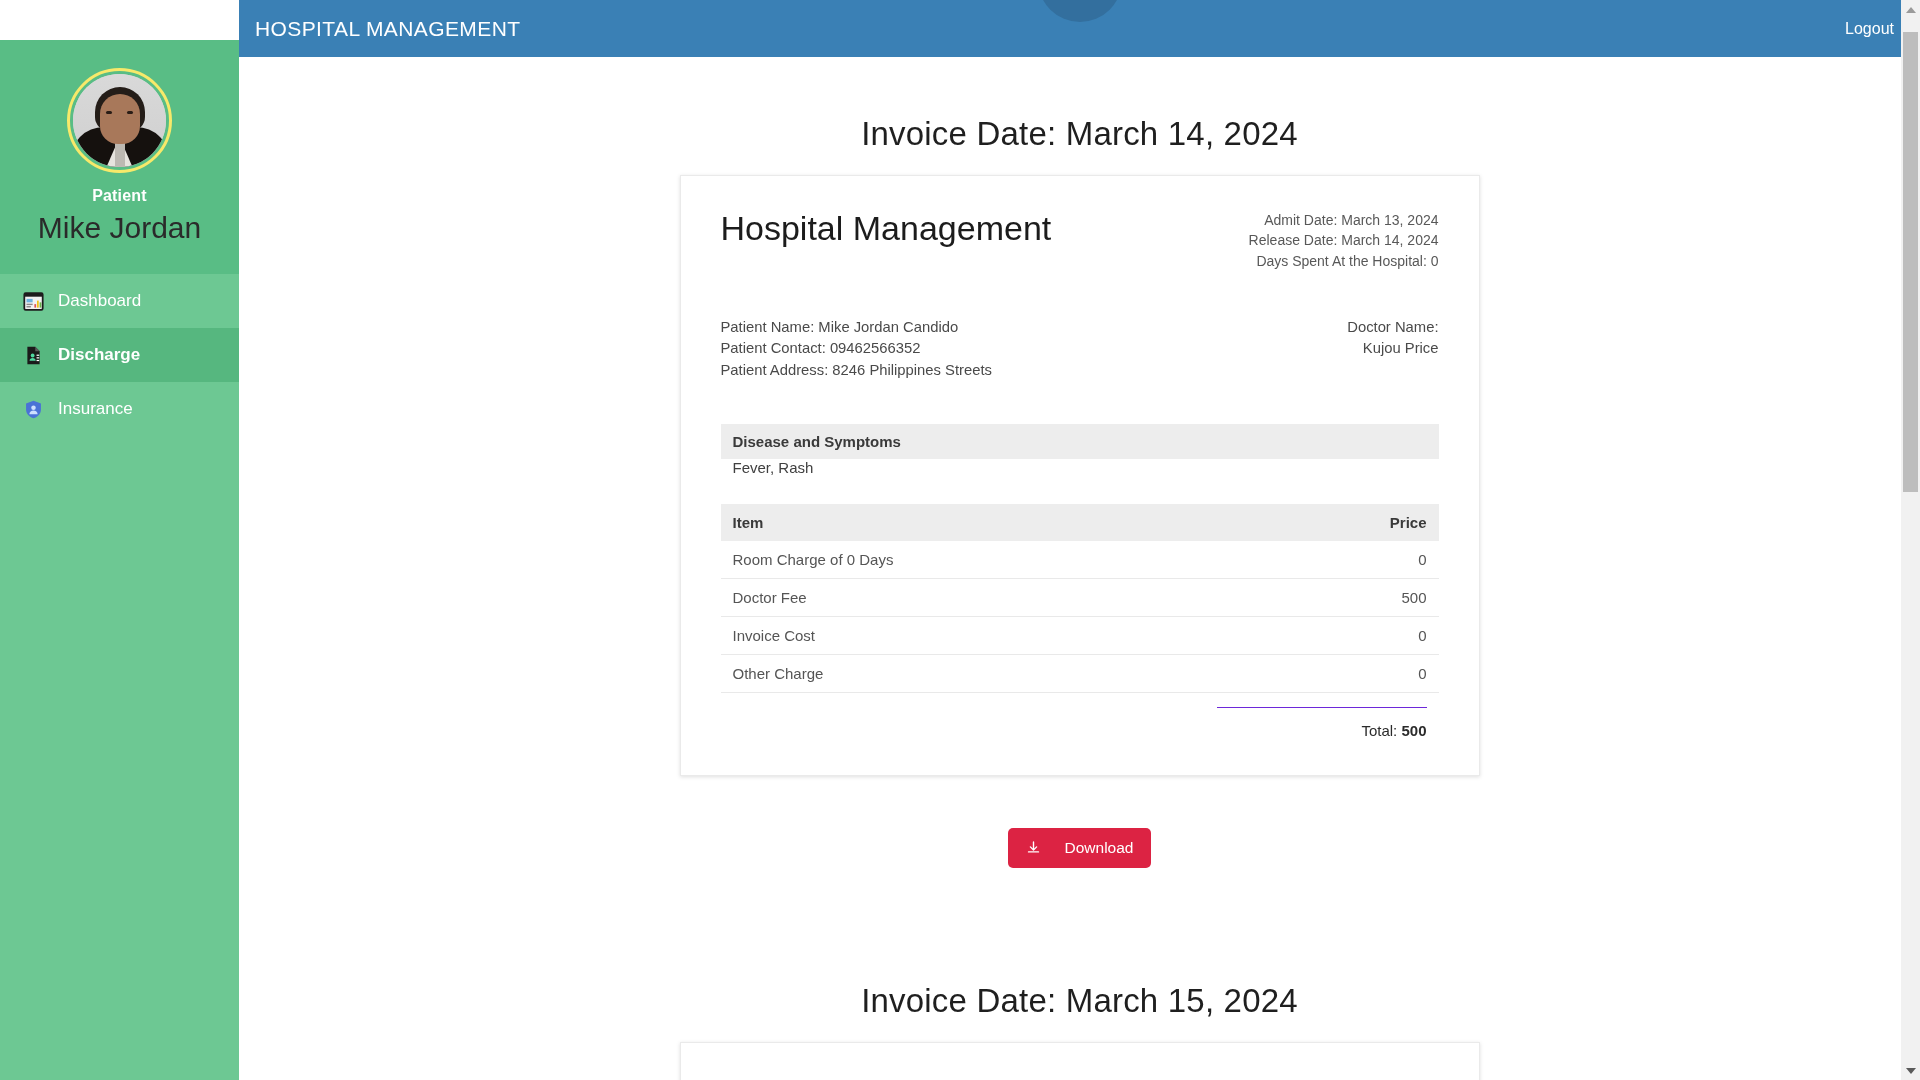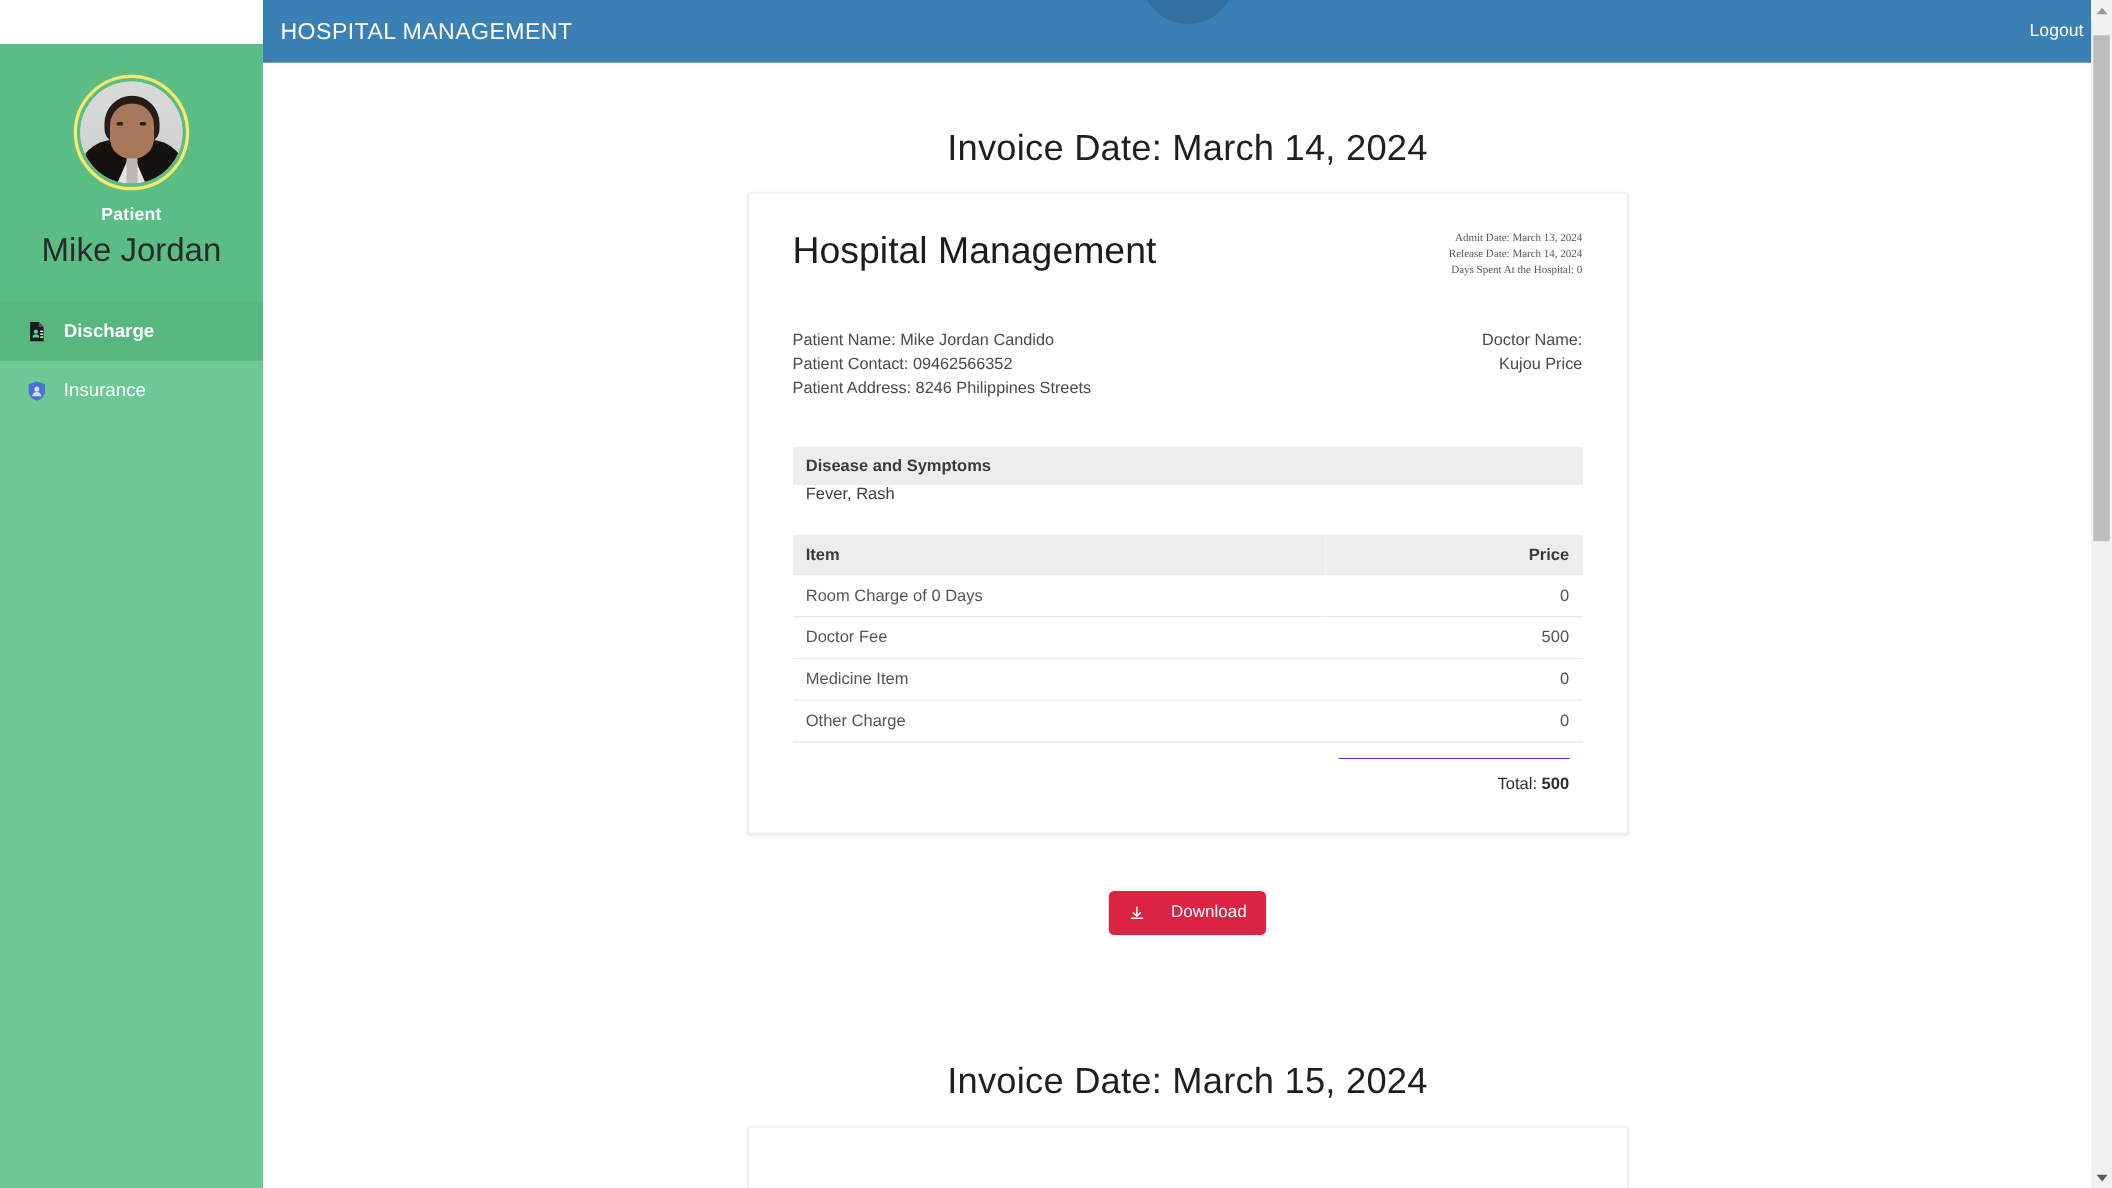--- a/index.html
+++ b/index.html
@@ -130,21 +130,21 @@
   .card {
     width: 800px; margin: 0 auto;
     background: #ffffff;
     border: 1px solid #eaeaea;
     box-shadow: 0 1px 4px rgba(0,0,0,.13);
     padding: 34px 40px 36px 40px;
   }
   .card-top { display: flex; justify-content: space-between; align-items: flex-start; }
   .org-title { font-size: 34px; font-weight: 400; color: #1c1c1c; line-height: 1.1; }
   .meta { text-align: right; }
-  .meta div { font-size: 10px; color: #585858; line-height: 1.45; font-family: Liberation Serif, serif; }
+  .meta div { font-size: 14px; color: #585858; line-height: 1.45; }
 
   .parties { display: flex; justify-content: space-between; margin-top: 46px; }
   .party-left div, .party-right div { font-size: 14.8px; color: #4a4a4a; line-height: 1.46; }
   .party-right { text-align: right; }
 
   .sec-head {
     margin-top: 42px;
     background: #ededed; padding: 9px 12px;
     font-size: 15px; font-weight: 700; color: #3a3a3a;
   }
@@ -220,20 +220,35 @@
           <div class="eye-l"></div>
           <div class="eye-r"></div>
         </div>
       </div>
       <div class="profile-role">Patient</div>
       <div class="profile-name">Mike Jordan</div>
     </div>
 
     <nav class="nav">
 
+      <a class="nav-item" href="#">
+        <span class="nav-ico">
+          <svg width="21" height="21" viewBox="0 0 24 24">
+            <rect x="1.5" y="2.5" width="21" height="19" rx="1.5" fill="#f2f2f2" stroke="#1d1d1d" stroke-width="2"></rect>
+            <rect x="1.5" y="2.5" width="21" height="4" fill="#1d1d1d"></rect>
+            <rect x="4" y="9" width="7" height="4" fill="#6fb4e0"></rect>
+            <rect x="4" y="14.5" width="7" height="1.6" fill="#888"></rect>
+            <rect x="4" y="17.2" width="5" height="1.6" fill="#888"></rect>
+            <rect x="13" y="15" width="2" height="4" fill="#e05555"></rect>
+            <rect x="16" y="11" width="2" height="8" fill="#f0c419"></rect>
+            <rect x="19" y="13" width="2" height="6" fill="#6ab04c"></rect>
+          </svg>
+        </span>
+        <span class="nav-label">Dashboard</span>
+      </a>
 
 
       <a class="nav-item active" href="#">
         <span class="nav-ico">
           <svg width="21" height="21" viewBox="0 0 24 24">
             <path d="M5 2h9l5 5v15H5z" fill="#1a1a1a"></path>
             <path d="M14 2l5 5h-5z" fill="#5a5a5a"></path>
             <circle cx="11" cy="12" r="2.2" fill="#4fd8a0"></circle>
             <path d="M7.5 18c0-2 1.6-3.2 3.5-3.2s3.5 1.2 3.5 3.2z" fill="#4fd8a0"></path>
             <rect x="15.5" y="11" width="3" height="1.4" fill="#ffffff"></rect>
@@ -306,21 +321,21 @@
             <tbody>
               <tr>
                 <td>Room Charge of 0 Days</td>
                 <td class="right">0</td>
               </tr>
               <tr>
                 <td>Doctor Fee</td>
                 <td class="right">500</td>
               </tr>
               <tr>
-                <td>Medicine Item</td>
+                <td>Invoice Cost</td>
                 <td class="right">0</td>
               </tr>
               <tr>
                 <td>Other Charge</td>
                 <td class="right">0</td>
               </tr>
             </tbody>
             <tfoot>
               <tr>
                 <td></td>

